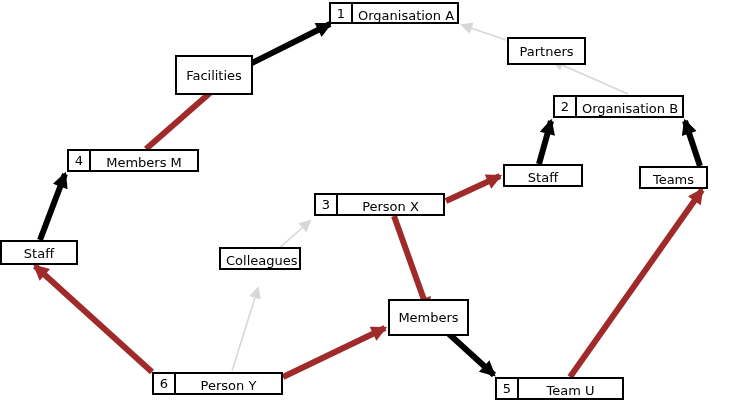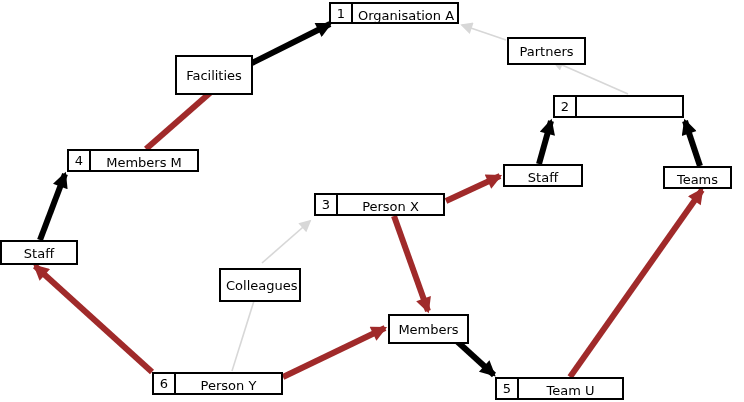--- a/index.html
+++ b/index.html
@@ -82,49 +82,50 @@
   <div class="node" style="left:507px;top:37px;width:79px;height:28px">
     <span class="label">Partners</span>
   </div>
 
   <div class="node" style="left:175px;top:55px;width:78px;height:40px">
     <span class="label">Facilities</span>
   </div>
 
   <div class="node" style="left:553px;top:95px;width:131px;height:23px">
     <span class="badge">2</span>
+    <span class="label">Organisation B</span>
   </div>
 
   <div class="node" style="left:67px;top:149px;width:132px;height:23px">
     <span class="badge">4</span>
     <span class="label">Members M</span>
   </div>
 
   <div class="node" style="left:503px;top:164px;width:80px;height:23px">
     <span class="label">Staff</span>
   </div>
 
-  <div class="node" style="left:663px;top:166px;width:69px;height:23px">
+  <div class="node" style="left:639px;top:166px;width:69px;height:23px">
     <span class="label">Teams</span>
   </div>
 
   <div class="node" style="left:314px;top:193px;width:131px;height:23px">
     <span class="badge">3</span>
     <span class="label">Person X</span>
   </div>
 
   <div class="node" style="left:0px;top:240px;width:78px;height:25px">
     <span class="label">Staff</span>
   </div>
 
-  <div class="node" style="left:219px;top:268px;width:82px;height:34px">
+  <div class="node" style="left:219px;top:247px;width:82px;height:23px">
     <span class="label">Colleagues</span>
   </div>
 
-  <div class="node" style="left:388px;top:314px;width:81px;height:30px">
+  <div class="node" style="left:388px;top:299px;width:81px;height:37px">
     <span class="label">Members</span>
   </div>
 
   <div class="node" style="left:152px;top:372px;width:131px;height:23px">
     <span class="badge">6</span>
     <span class="label">Person Y</span>
   </div>
 
   <div class="node" style="left:495px;top:377px;width:129px;height:23px">
     <span class="badge">5</span>

